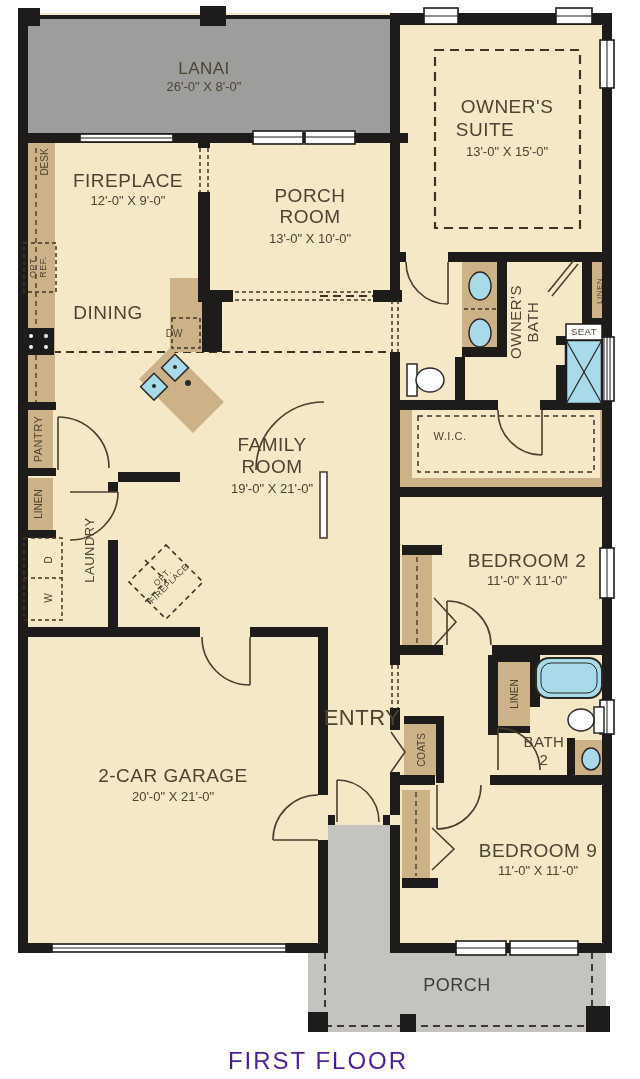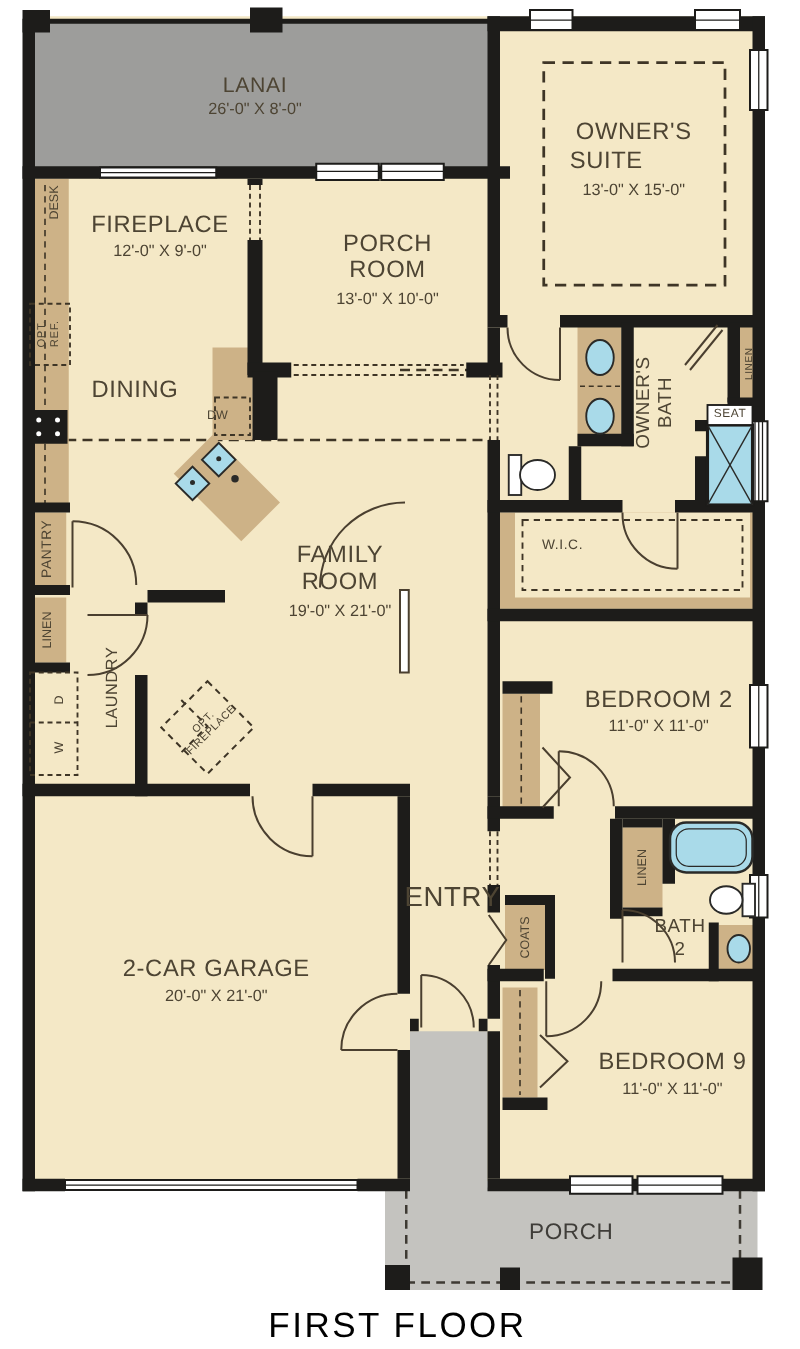--- a/index.html
+++ b/index.html
@@ -6,21 +6,21 @@
   #plan{position:relative;width:640px;height:1079px;background:#ffffff;overflow:hidden;
         font-family:Liberation Sans, sans-serif;}
   #plan svg{position:absolute;left:0;top:0;}
   .lbl{position:absolute;color:#4d4433;text-align:center;white-space:nowrap;line-height:1.1;
        transform:translate(-50%,-50%);letter-spacing:.5px;}
   .rot{transform:translate(-50%,-50%) rotate(-90deg);}
   .rot45{transform:translate(-50%,-50%) rotate(-45deg);}
   .room{font-size:19px;}
   .dims{font-size:13px;letter-spacing:0;}
   .small{font-size:10px;letter-spacing:0;}
-  .caption{font-size:28px;color:#000000;letter-spacing:2px;}
+  .caption{font-size:24px;color:#4c1d95;letter-spacing:2px;}
 </style>
 </head>
 <body>
 
 <div id="plan">
 
 <svg width="640" height="1079" viewBox="0 0 640 1079">
 
   <rect x="28" y="13" width="584" height="932" fill="#f4e8c6"></rect>
 

